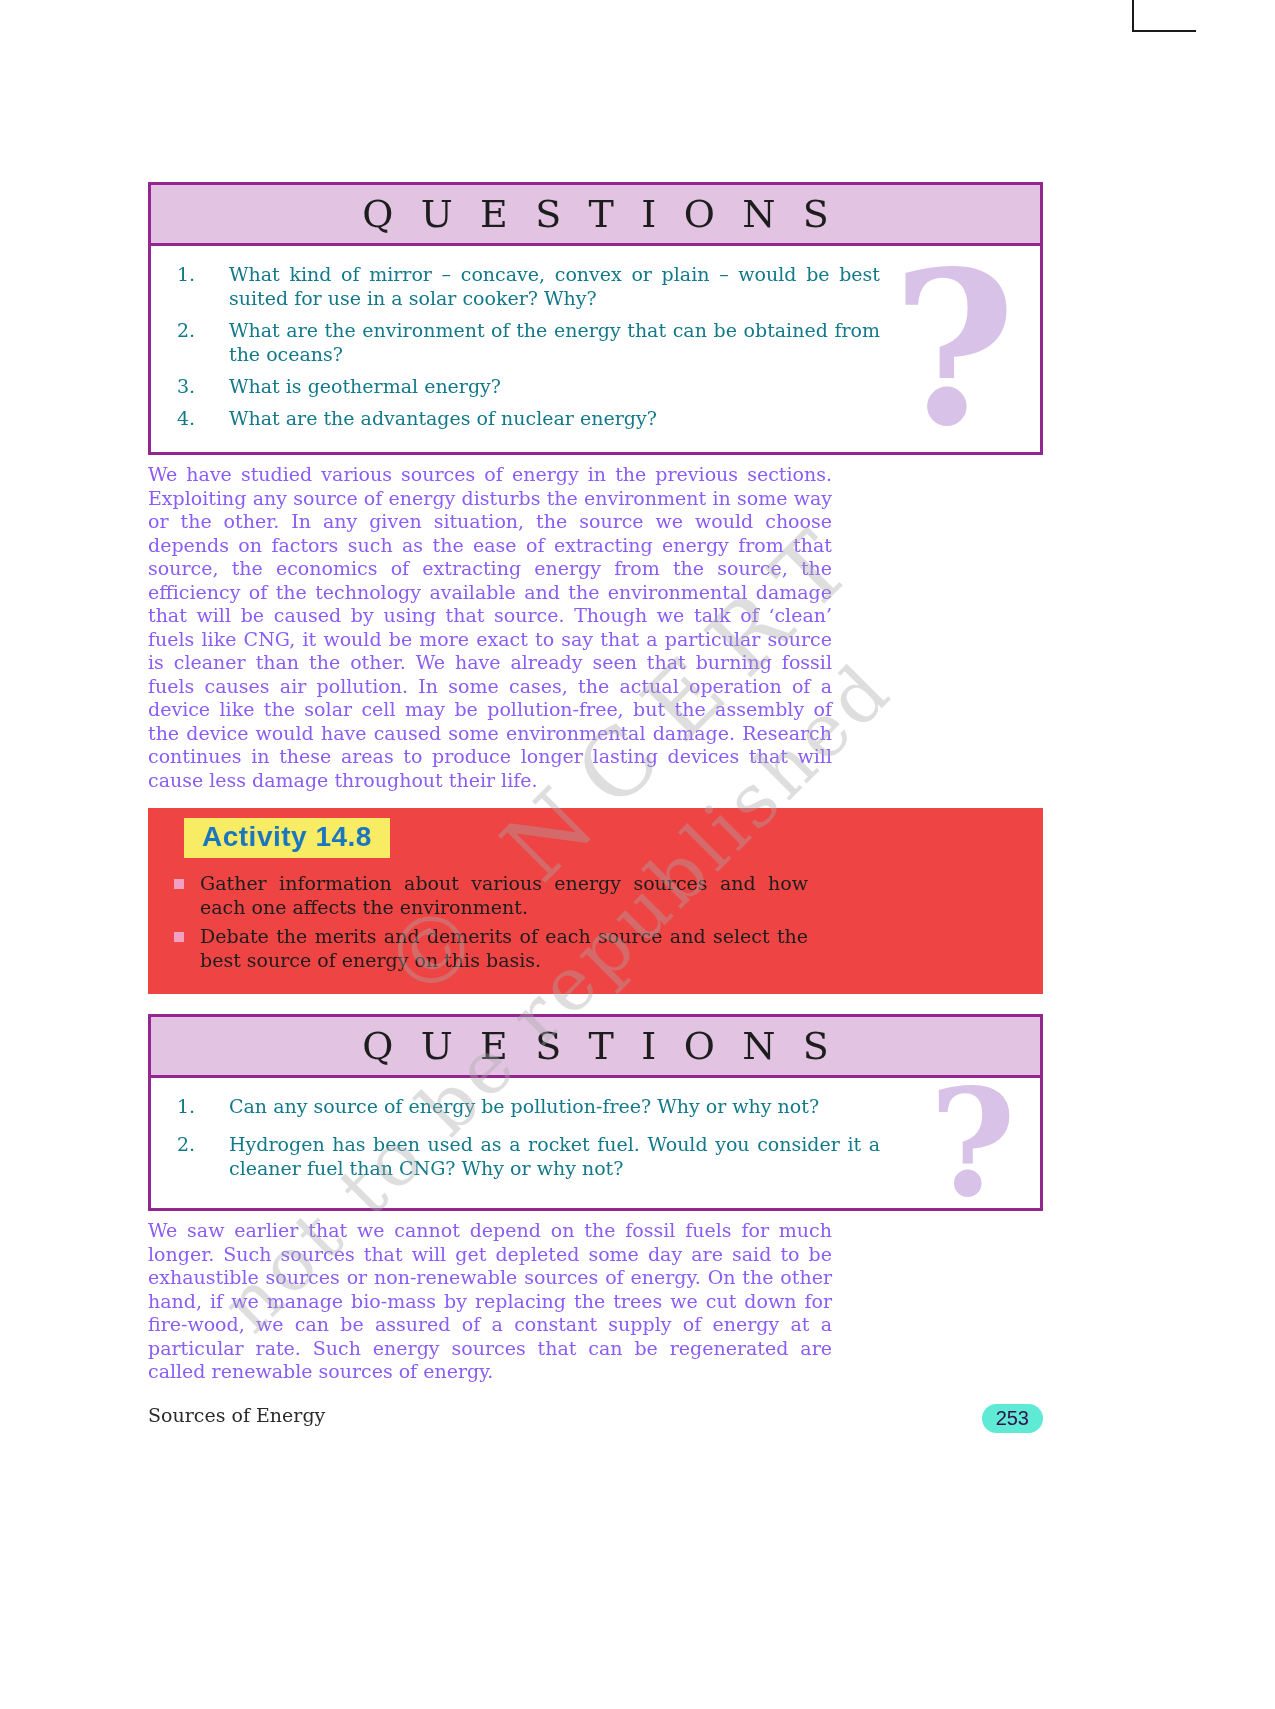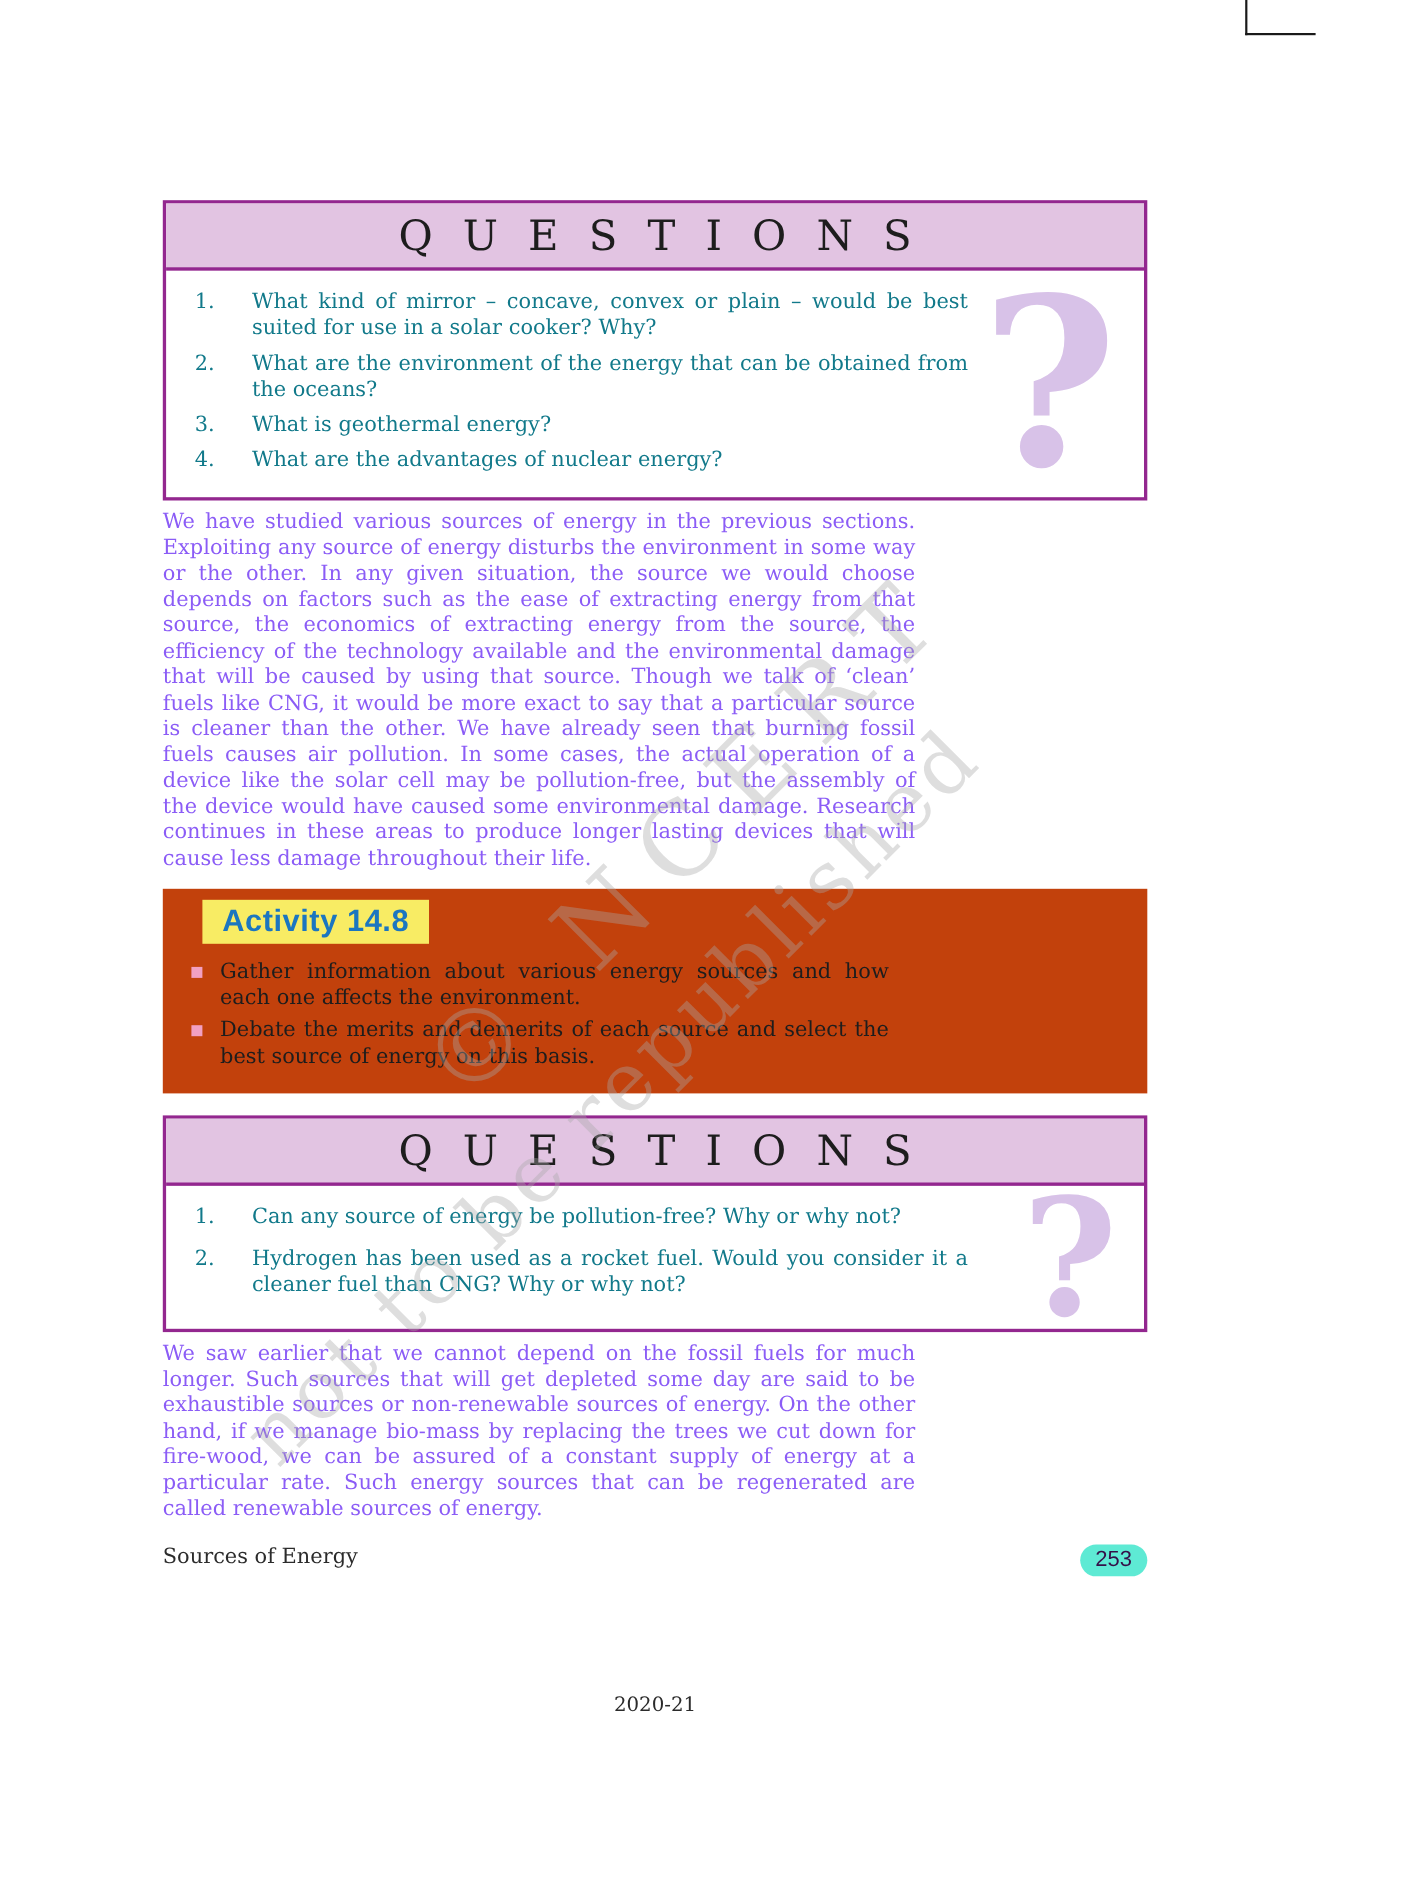--- a/index.html
+++ b/index.html
@@ -68,21 +68,21 @@
   }
   .body-text {
     width:684px;
     font-size:19px; line-height:23.5px;
     text-align:justify;
     color:#8b5cf6;
     margin:8px 0 0 0;
   }
 
   
-  .activity { position:relative; background:#c2410c; margin-top:16px; padding:10px 0 16px 0; }
+  .activity { position:relative; background:#ef4444; margin-top:16px; padding:10px 0 16px 0; }
   .activity-title-wrap { margin-left:36px; }
   .activity-title {
     display:inline-block;
     background:#f8ec64;
     color:#1b76c0;
     font-family:"Liberation Sans", sans-serif;
     font-weight:700;
     font-size:28px;
     padding:3px 18px 5px 18px;
     letter-spacing:0.5px;
@@ -189,15 +189,14 @@
     </section>
 
     <p class="body-text">We saw earlier that we cannot depend on the fossil fuels for much longer. Such sources that will get depleted some day are said to be exhaustible sources or non-renewable sources of energy. On the other hand, if we manage bio-mass by replacing the trees we cut down for fire-wood, we can be assured of a constant supply of energy at a particular rate. Such energy sources that can be regenerated are called renewable sources of energy.</p>
 
   </div>
 
   <div class="footer">
     <span class="footer-left">Sources of Energy</span>
     <span class="page-badge">253</span>
   </div>
-  <div class="year">2020-21</div>
 
 </div>
 
 </body></html>

